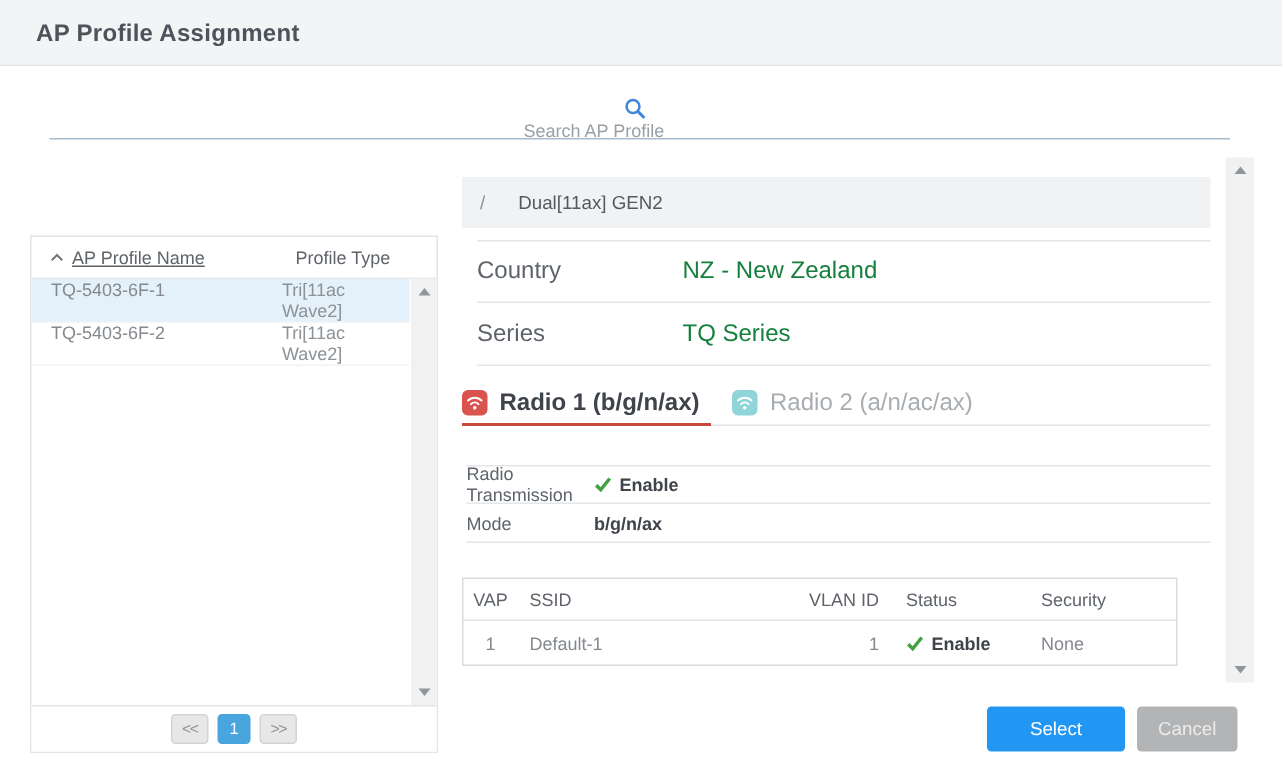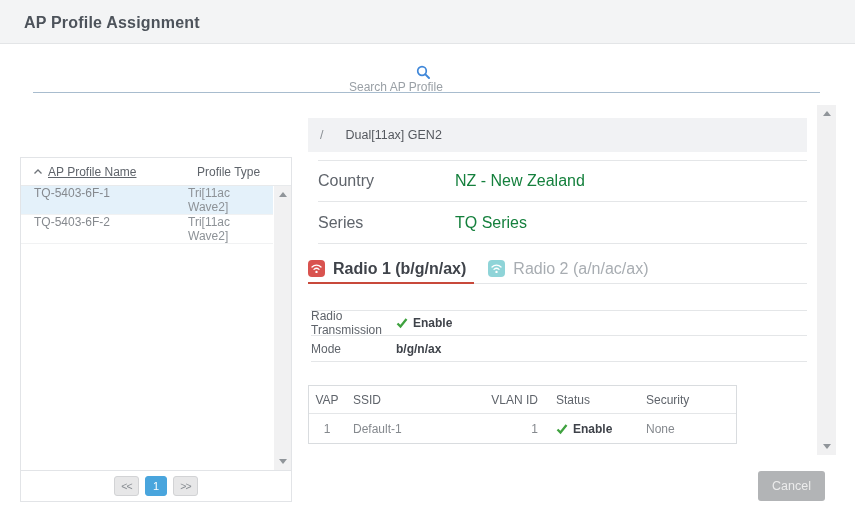--- a/index.html
+++ b/index.html
@@ -80,21 +80,21 @@
   .wifi-badge.teal { background:#8fd4d8; }
 
   .radio-section { margin-top:26px; }
   .radio-row { height:26px; margin-left:3px; display:flex; align-items:center;
                border-bottom:1px solid #e4e6e8; font-size:12px; }
   .radio-row:first-child { border-top:1px solid #e4e6e8; }
   .radio-label { width:85px; color:#5f646b; }
   .radio-value { display:flex; align-items:center; gap:5px; font-weight:bold; color:#3f434a; }
   .check-icon { width:12px; height:12px; flex:0 0 auto; }
 
-  .vap-table { margin-top:23px; width:429px; border:1px solid #d9dcdf; font-size:12px; }
+  .vap-table { margin-top:23px; width:477px; border:1px solid #d9dcdf; font-size:12px; }
   .vt-row { display:flex; align-items:center; }
   .vt-head { height:28px; border-bottom:1px solid #e4e6e8; color:#5f646b; }
   .vt-data { height:29px; color:#85898e; }
   .c-vap { width:36px; text-align:center; }
   .c-ssid { flex:1; padding-left:8px; }
   .c-vlan { width:70px; text-align:right; padding-right:6px; }
   .c-status { width:92px; padding-left:12px; display:flex; align-items:center; gap:5px; }
   .c-sec { width:100px; padding-left:10px; }
   .vt-data .c-status { font-weight:bold; color:#3f434a; }
 
@@ -236,15 +236,16 @@
         </div>
       </div>
 
     </div>
     <div class="rp-scroll">
       <span class="arrow-up"></span>
       <span class="arrow-down"></span>
     </div>
   </div>
 
+  <button class="btn btn-select">Select</button>
   <button class="btn btn-cancel">Cancel</button>
 
 </div>
 
 </body></html>

